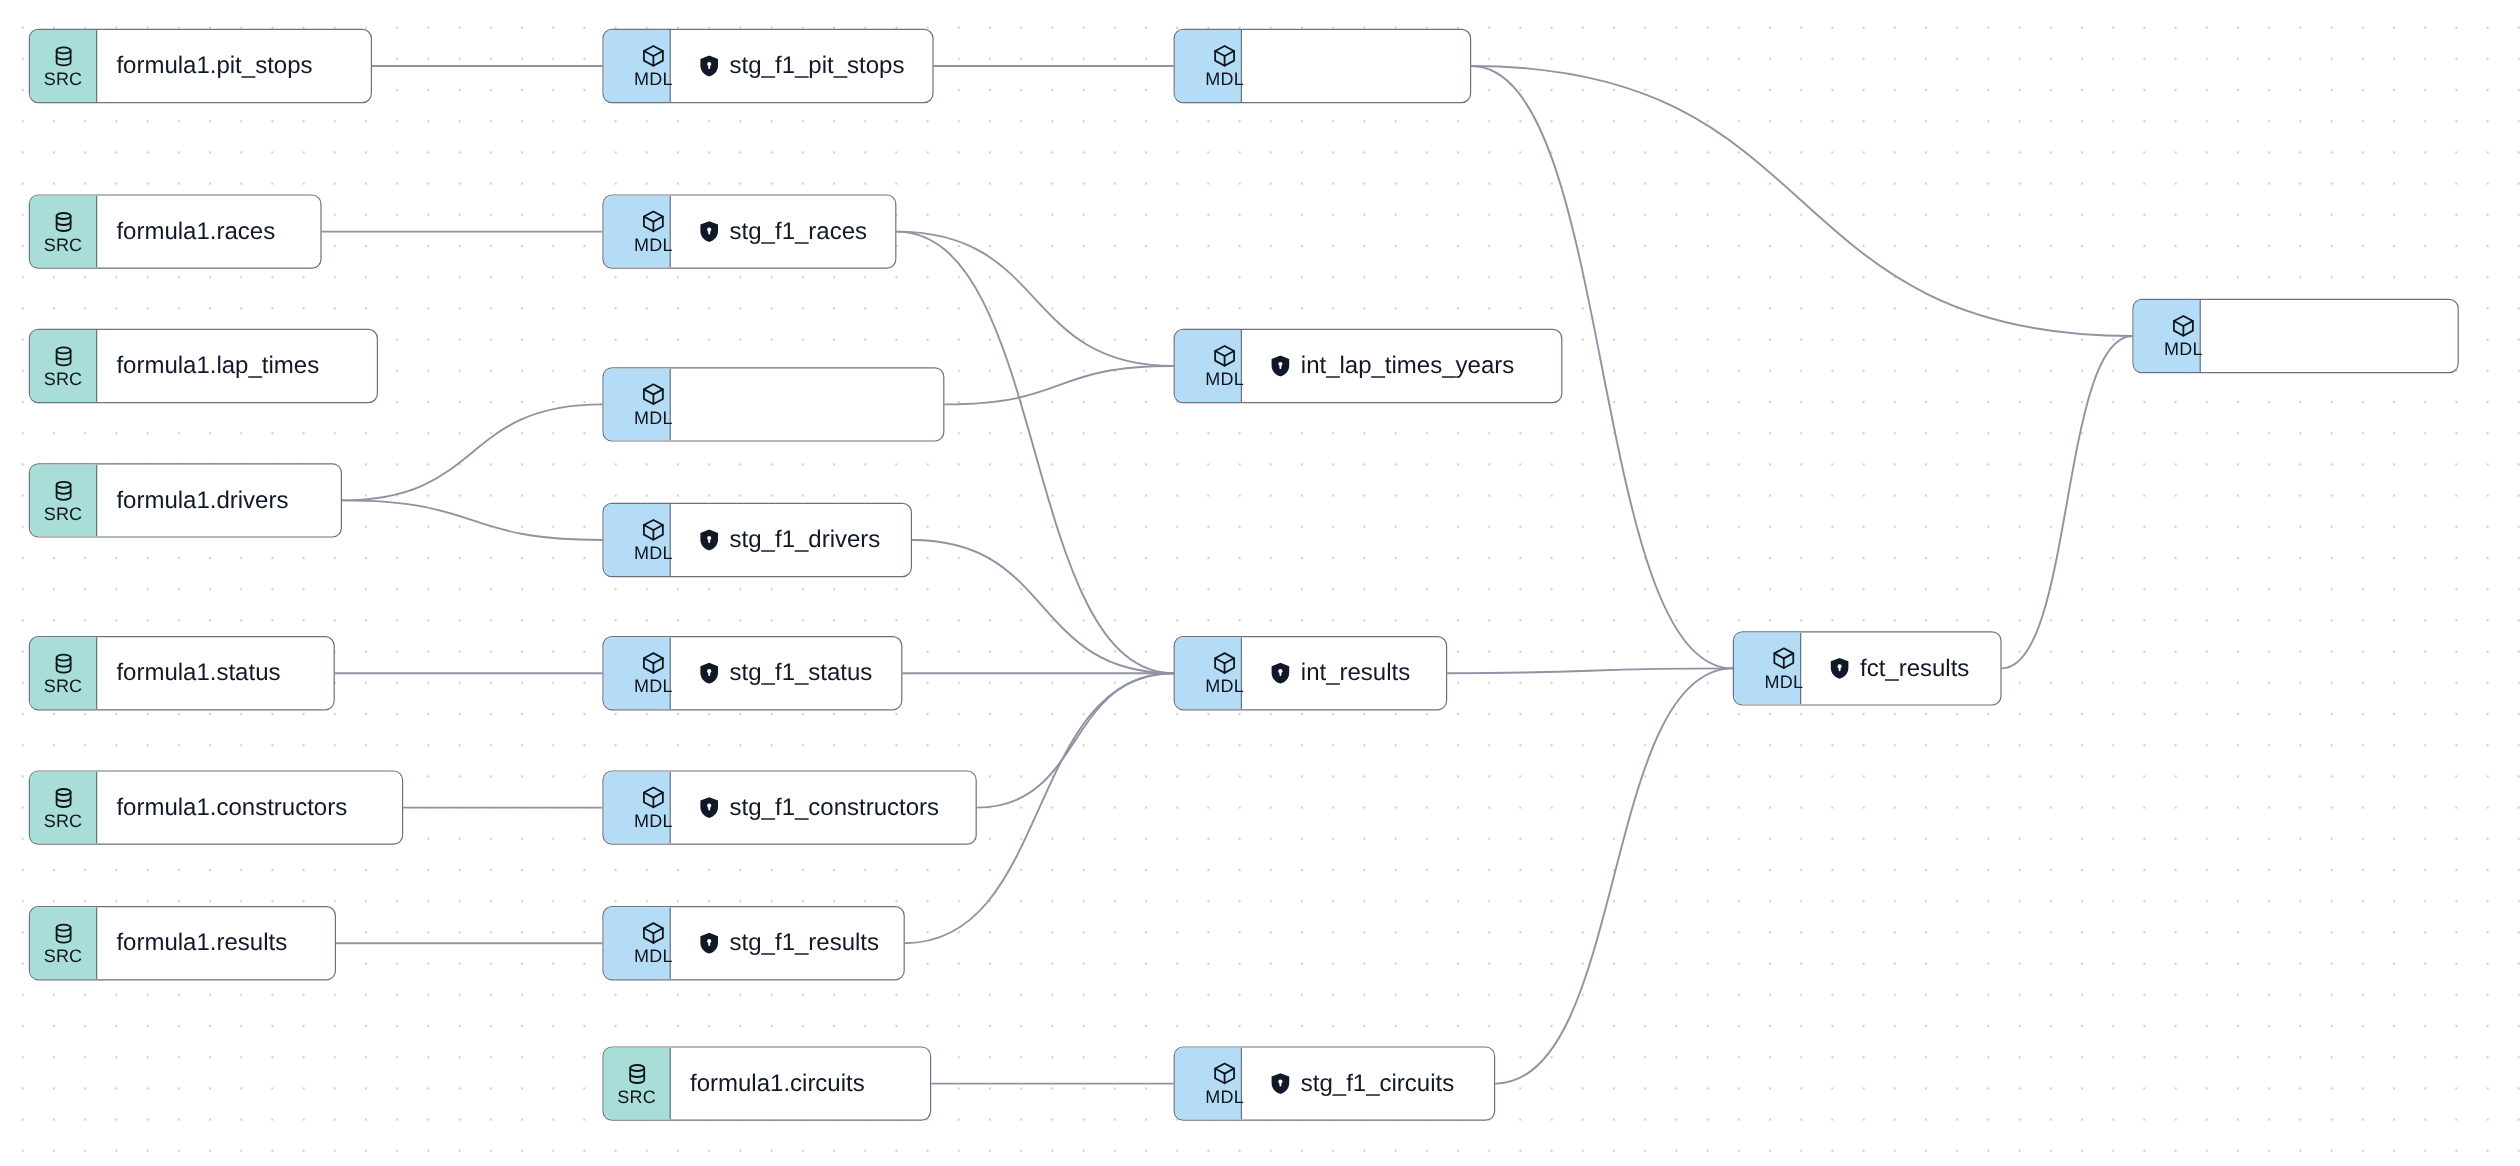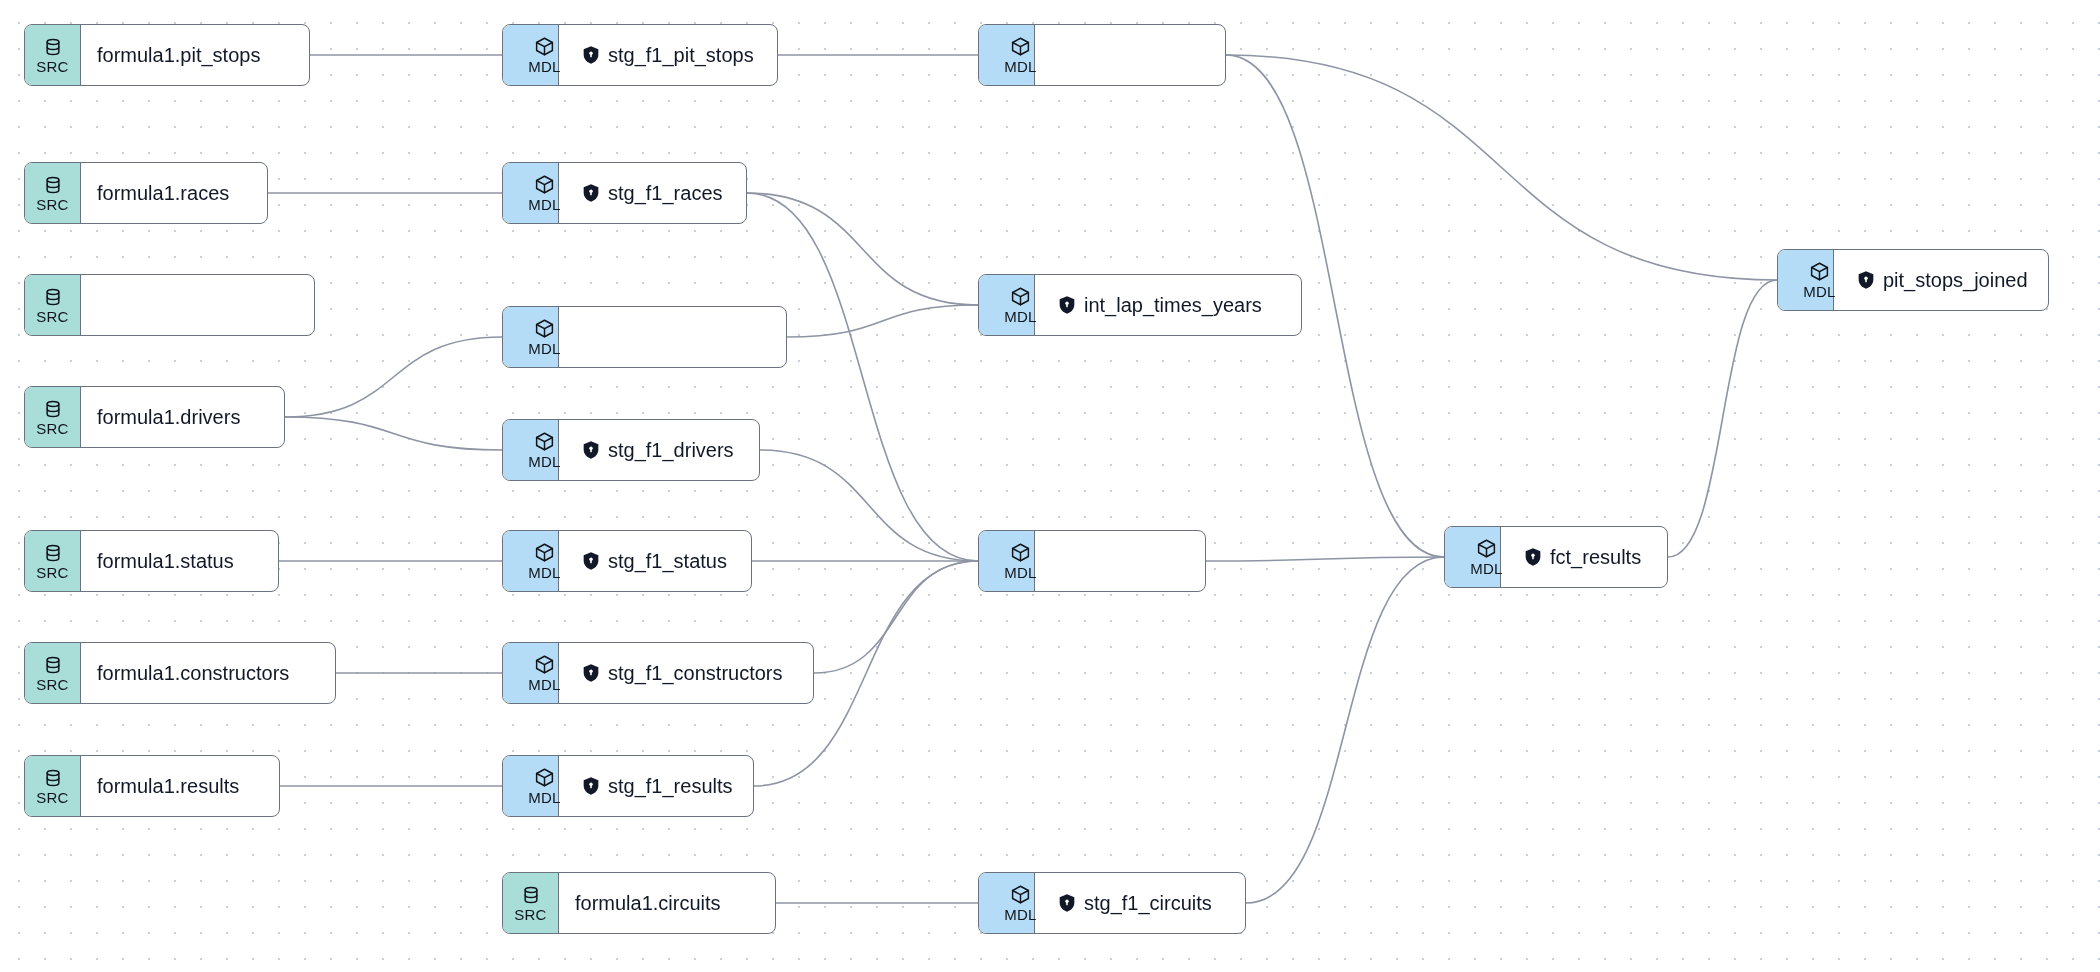--- a/index.html
+++ b/index.html
@@ -138,20 +138,23 @@
       </div>
       <div class="node" style="left: 24px; top: 274px; width: 291px;">
         <div class="badge src">
           <span class="glyph"><svg width="20" height="20" viewBox="0 0 24 24" fill="none" stroke="#10151c" stroke-width="1.8" stroke-linecap="round" stroke-linejoin="round">
               <ellipse cx="12" cy="6" rx="7" ry="3"></ellipse>
               <path d="M5 6v6c0 1.66 3.13 3 7 3s7-1.34 7-3V6"></path>
               <path d="M5 12v6c0 1.66 3.13 3 7 3s7-1.34 7-3v-6"></path>
             </svg></span>
           <span class="btxt">SRC</span>
         </div>
+        <div class="body srcbody">
+          <span class="label">formula1.lap_times</span>
+        </div>
       </div>
       <div class="node" style="left: 24px; top: 386px; width: 261px;">
         <div class="badge src">
           <span class="glyph"><svg width="20" height="20" viewBox="0 0 24 24" fill="none" stroke="#10151c" stroke-width="1.8" stroke-linecap="round" stroke-linejoin="round">
               <ellipse cx="12" cy="6" rx="7" ry="3"></ellipse>
               <path d="M5 6v6c0 1.66 3.13 3 7 3s7-1.34 7-3V6"></path>
               <path d="M5 12v6c0 1.66 3.13 3 7 3s7-1.34 7-3v-6"></path>
             </svg></span>
           <span class="btxt">SRC</span>
         </div>
@@ -377,20 +380,28 @@
       </div>
       <div class="node" style="left: 978px; top: 530px; width: 228px;">
         <div class="badge mdl">
           <span class="glyph"><svg width="21" height="21" viewBox="0 0 24 24" fill="none" stroke="#10151c" stroke-width="1.7" stroke-linecap="round" stroke-linejoin="round">
               <path d="M12 2.6 21 7.4v9.2L12 21.4 3 16.6V7.4z"></path>
               <path d="M3 7.4 12 12.2l9-4.8"></path>
               <path d="M12 12.2v9.2"></path>
             </svg></span>
           <span class="btxt">MDL</span>
         </div>
+        <div class="body">
+          <span class="shield"><svg width="16" height="18" viewBox="0 0 24 26" fill="#111827">
+              <path d="M12 0 23 4.2v8.1C23 19.1 18.3 24.3 12 26 5.7 24.3 1 19.1 1 12.3V4.2z"></path>
+              <circle cx="12" cy="10.5" r="2.6" fill="#ffffff"></circle>
+              <rect x="10.8" y="11.4" width="2.4" height="5.2" rx="1.2" fill="#ffffff"></rect>
+            </svg></span>
+          <span class="label">int_results</span>
+        </div>
       </div>
       <div class="node" style="left: 1444px; top: 526px; width: 224px;">
         <div class="badge mdl">
           <span class="glyph"><svg width="21" height="21" viewBox="0 0 24 24" fill="none" stroke="#10151c" stroke-width="1.7" stroke-linecap="round" stroke-linejoin="round">
               <path d="M12 2.6 21 7.4v9.2L12 21.4 3 16.6V7.4z"></path>
               <path d="M3 7.4 12 12.2l9-4.8"></path>
               <path d="M12 12.2v9.2"></path>
             </svg></span>
           <span class="btxt">MDL</span>
         </div>
@@ -404,24 +415,16 @@
         </div>
       </div>
       <div class="node" style="left: 1777px; top: 249px; width: 272px;">
         <div class="badge mdl">
           <span class="glyph"><svg width="21" height="21" viewBox="0 0 24 24" fill="none" stroke="#10151c" stroke-width="1.7" stroke-linecap="round" stroke-linejoin="round">
               <path d="M12 2.6 21 7.4v9.2L12 21.4 3 16.6V7.4z"></path>
               <path d="M3 7.4 12 12.2l9-4.8"></path>
               <path d="M12 12.2v9.2"></path>
             </svg></span>
           <span class="btxt">MDL</span>
-        </div>
-        <div class="body">
-          <span class="shield"><svg width="16" height="18" viewBox="0 0 24 26" fill="#111827">
-              <path d="M12 0 23 4.2v8.1C23 19.1 18.3 24.3 12 26 5.7 24.3 1 19.1 1 12.3V4.2z"></path>
-              <circle cx="12" cy="10.5" r="2.6" fill="#ffffff"></circle>
-              <rect x="10.8" y="11.4" width="2.4" height="5.2" rx="1.2" fill="#ffffff"></rect>
-            </svg></span>
-          <span class="label">pit_stops_joined</span>
         </div>
       </div>
     </div>
 </div>
 
 </body></html>

